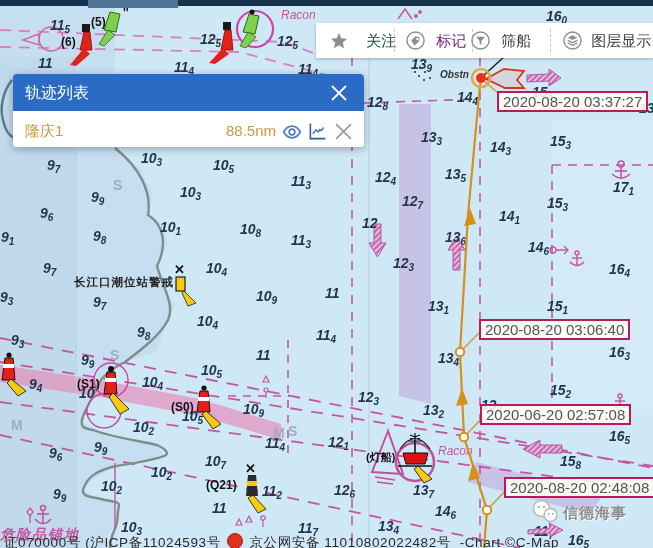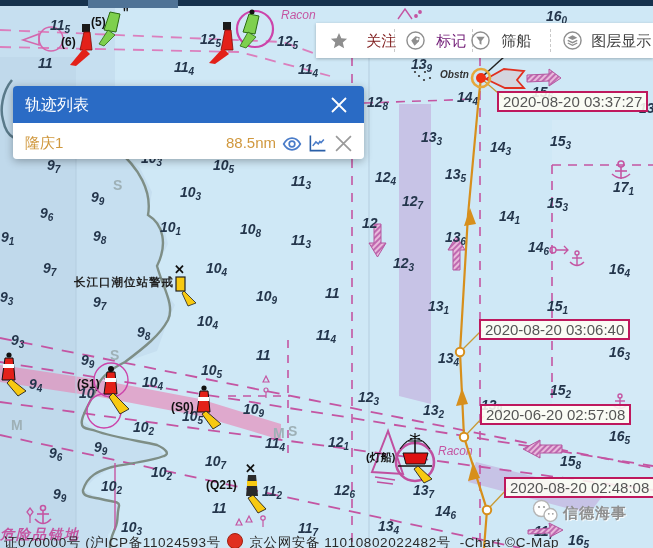--- a/index.html
+++ b/index.html
@@ -401,21 +401,21 @@
 </svg>
 
 <div style="position:absolute;left:316px;top:23px;width:337px;height:35px;background:#fff;box-shadow:0 1px 3px rgba(0,0,0,0.25);">
 
   <div style="position:absolute;left:78px;top:6px;height:23px;border-left:1px dashed #c9c9c9"></div>
 
   <div style="position:absolute;left:156px;top:6px;height:23px;border-left:1px dashed #c9c9c9"></div>
 
   <div style="position:absolute;left:234px;top:6px;height:23px;border-left:1px dashed #c9c9c9"></div>
 
-  <div style="position:absolute;left:14px;top:0;height:35px;line-height:35px;font-size:15px;color:#7f1d1d;">
+  <div style="position:absolute;left:14px;top:0;height:35px;line-height:35px;font-size:15px;color:#14532d;">
     <svg width="18" height="18" style="position:relative;top:4px" viewBox="0 0 20 20">
           <path d="M10 1 L12.6 7 L19 7.6 L14.2 11.8 L15.7 18 L10 14.7 L4.3 18 L5.8 11.8 L1 7.6 L7.4 7 Z" fill="#8e8e8e"></path>
         </svg>
     <span style="margin-left:14px">关注</span>
   </div>
 
   <div style="position:absolute;left:90px;top:0;height:35px;line-height:35px;font-size:15px;color:#701a75;">
     <svg width="19" height="19" style="position:relative;top:4px" viewBox="0 0 20 20">
           <circle cx="10" cy="10" r="9" fill="none" stroke="#8e8e8e" stroke-width="1.5"></circle>
           <path d="M5.5,10 L10,5.5 L14.5,6.5 L13.5,11 L9,15.5 Z" fill="#8e8e8e"></path>
@@ -435,21 +435,21 @@
   <div style="position:absolute;left:247px;top:0;height:34px;line-height:35px;font-size:15px;color:#3d3d3d;">
     <svg width="19" height="19" style="position:relative;top:4px" viewBox="0 0 20 20">
           <circle cx="10" cy="10" r="9" fill="none" stroke="#8e8e8e" stroke-width="1.5"></circle>
           <path d="M10,4.5 L15,7 L10,9.5 L5,7 Z" fill="#8e8e8e"></path>
           <path d="M5,9.8 L10,12.3 L15,9.8 M5,12.6 L10,15.1 L15,12.6" fill="none" stroke="#8e8e8e" stroke-width="1.4"></path>
         </svg>
     <span style="margin-left:5px">图层显示</span>
   </div>
 </div>
 
-<div style="position:absolute;left:13px;top:86px;width:351px;box-shadow:0 2px 8px rgba(0,0,0,0.3);border-radius:4px;">
+<div style="position:absolute;left:13px;top:74px;width:351px;box-shadow:0 2px 8px rgba(0,0,0,0.3);border-radius:4px;">
 
   <div style="height:37px;background:#2a6bc5;border-radius:4px 4px 0 0;position:relative;">
 
     <span style="position:absolute;left:12px;top:0;line-height:37px;color:#fff;font-size:16px;">轨迹列表</span>
 
     <svg width="16" height="16" viewBox="0 0 16 16" style="position:absolute;right:17px;top:11px">
           <path d="M1,1 L15,15 M15,1 L1,15" stroke="#fff" stroke-width="1.8"></path>
         </svg>
   </div>
 

